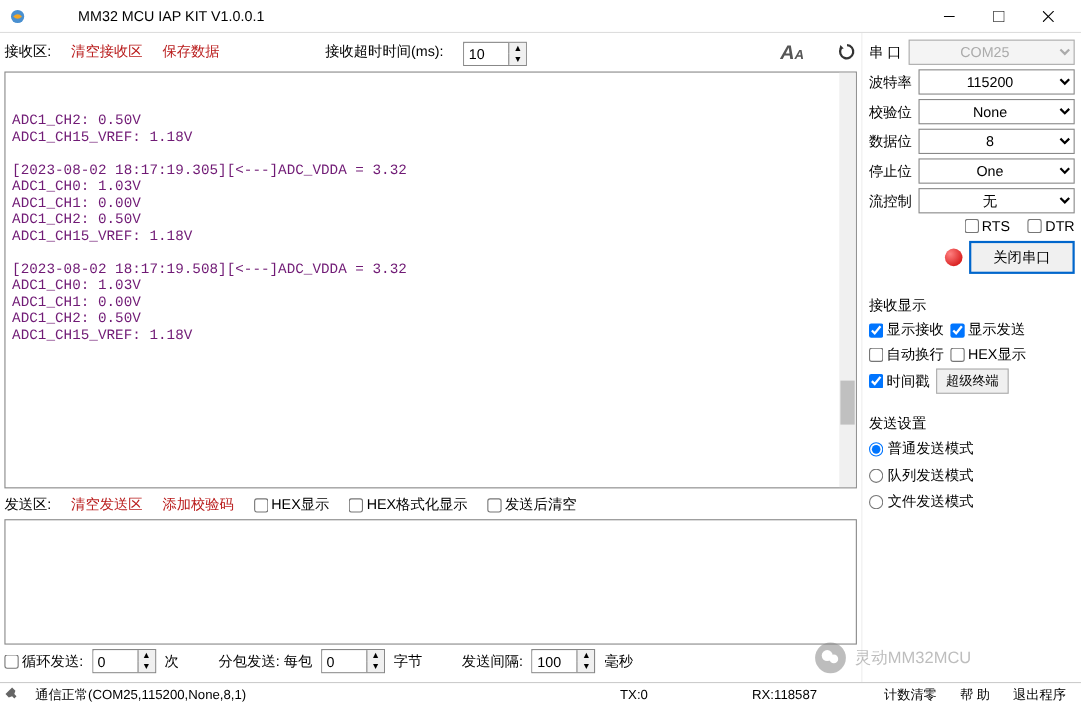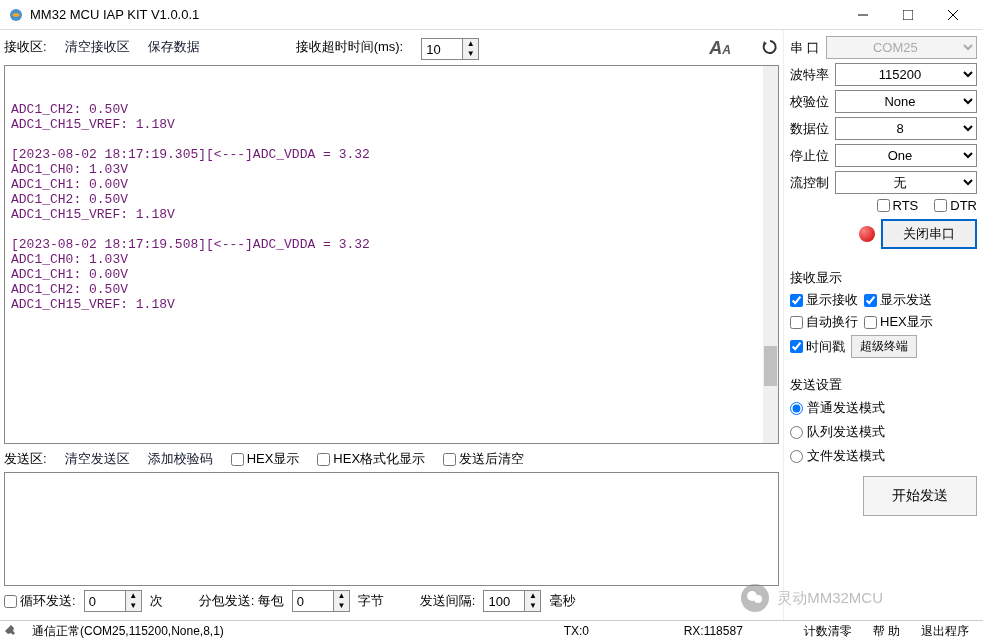--- a/index.html
+++ b/index.html
@@ -1,26 +1,26 @@
 <!DOCTYPE html>
 <html><head>
 <meta charset="utf-8">
 <style>
 * { box-sizing: border-box; margin: 0; padding: 0; }
 body { font-family: "Microsoft YaHei", "SimSun", sans-serif; font-size: 13px; background: #fff; width: 983px; height: 638px; overflow: hidden; position: relative; }
 .titlebar { height: 30px; display: flex; align-items: center; padding: 0 8px; border-bottom: 1px solid #ddd; }
 .logo { width: 16px; height: 16px; margin-right: 6px; }
-.title { flex: 1; color: #000; }
+.title { flex: 1; color: #000; margin-left: 41px; }
 .winbtns { display: flex; gap: 0; }
 .winbtn { width: 45px; height: 28px; display: flex; align-items: center; justify-content: center; cursor: pointer; }
 .main { display: flex; height: 590px; }
 .left { flex: 1; display: flex; flex-direction: column; padding: 4px; }
 .right { width: 200px; padding: 4px 6px; border-left: 1px solid #eee; }
 .rx-header { display: flex; align-items: flex-start; gap: 18px; padding: 4px 0; }
-.blue-link { color: #0f172a; cursor: pointer; }
+.blue-link { color: #b91c1c; cursor: pointer; }
 .label { color: #000; }
 .spinner { display: inline-flex; align-items: center; border: 1px solid #888; }
 .spinner input { border: none; width: 40px; padding: 2px 4px; text-align: left; font-size: 13px; }
 .spinbtns { display: flex; flex-direction: column; }
 .spinbtns div { width: 16px; height: 10px; border-left: 1px solid #888; font-size: 8px; text-align: center; line-height: 10px; cursor: pointer; background: #f0f0f0; }
 .icon-btn { cursor: pointer; font-size: 18px; color: #555; margin-left: 12px; }
 .terminal { flex: 1; border: 1px solid #888; background: #fff; padding: 6px; font-family: "Courier New", monospace; font-size: 13px; color: #701a75; overflow: auto; white-space: pre; position: relative; }
 .scrollbar-v { position: absolute; right: 0; top: 0; bottom: 0; width: 15px; background: #f0f0f0; }
 .scroll-thumb { position: absolute; right: 1px; width: 13px; background: #c0c0c0; }
 .tx-header { display: flex; align-items: center; gap: 18px; padding: 6px 0 4px; }
@@ -246,21 +246,20 @@
         <span>普通发送模式</span>
       </label>
     <label class="radio-row">
         <input type="radio" name="txmode" style="">
         <span>队列发送模式</span>
       </label>
     <label class="radio-row">
         <input type="radio" name="txmode" style="">
         <span>文件发送模式</span>
       </label>
-    <div style="text-align:right"><button class="big-btn">开始发送</button></div>
   </div>
 </div>
 
 <div class="statusbar">
   <svg class="pin-icon" viewBox="0 0 14 14">
       <path d="M7 1 L10 4 L9 7 L11 9 L9 11 L7 9 L4 10 L1 7 Z" fill="#666"></path>
     </svg>
   <div class="status-seg" style="flex:1">通信正常(COM25,115200,None,8,1)</div>
   <div class="status-seg" style="width:120px">TX:0</div>
   <div class="status-seg" style="width:120px">RX:118587</div>

